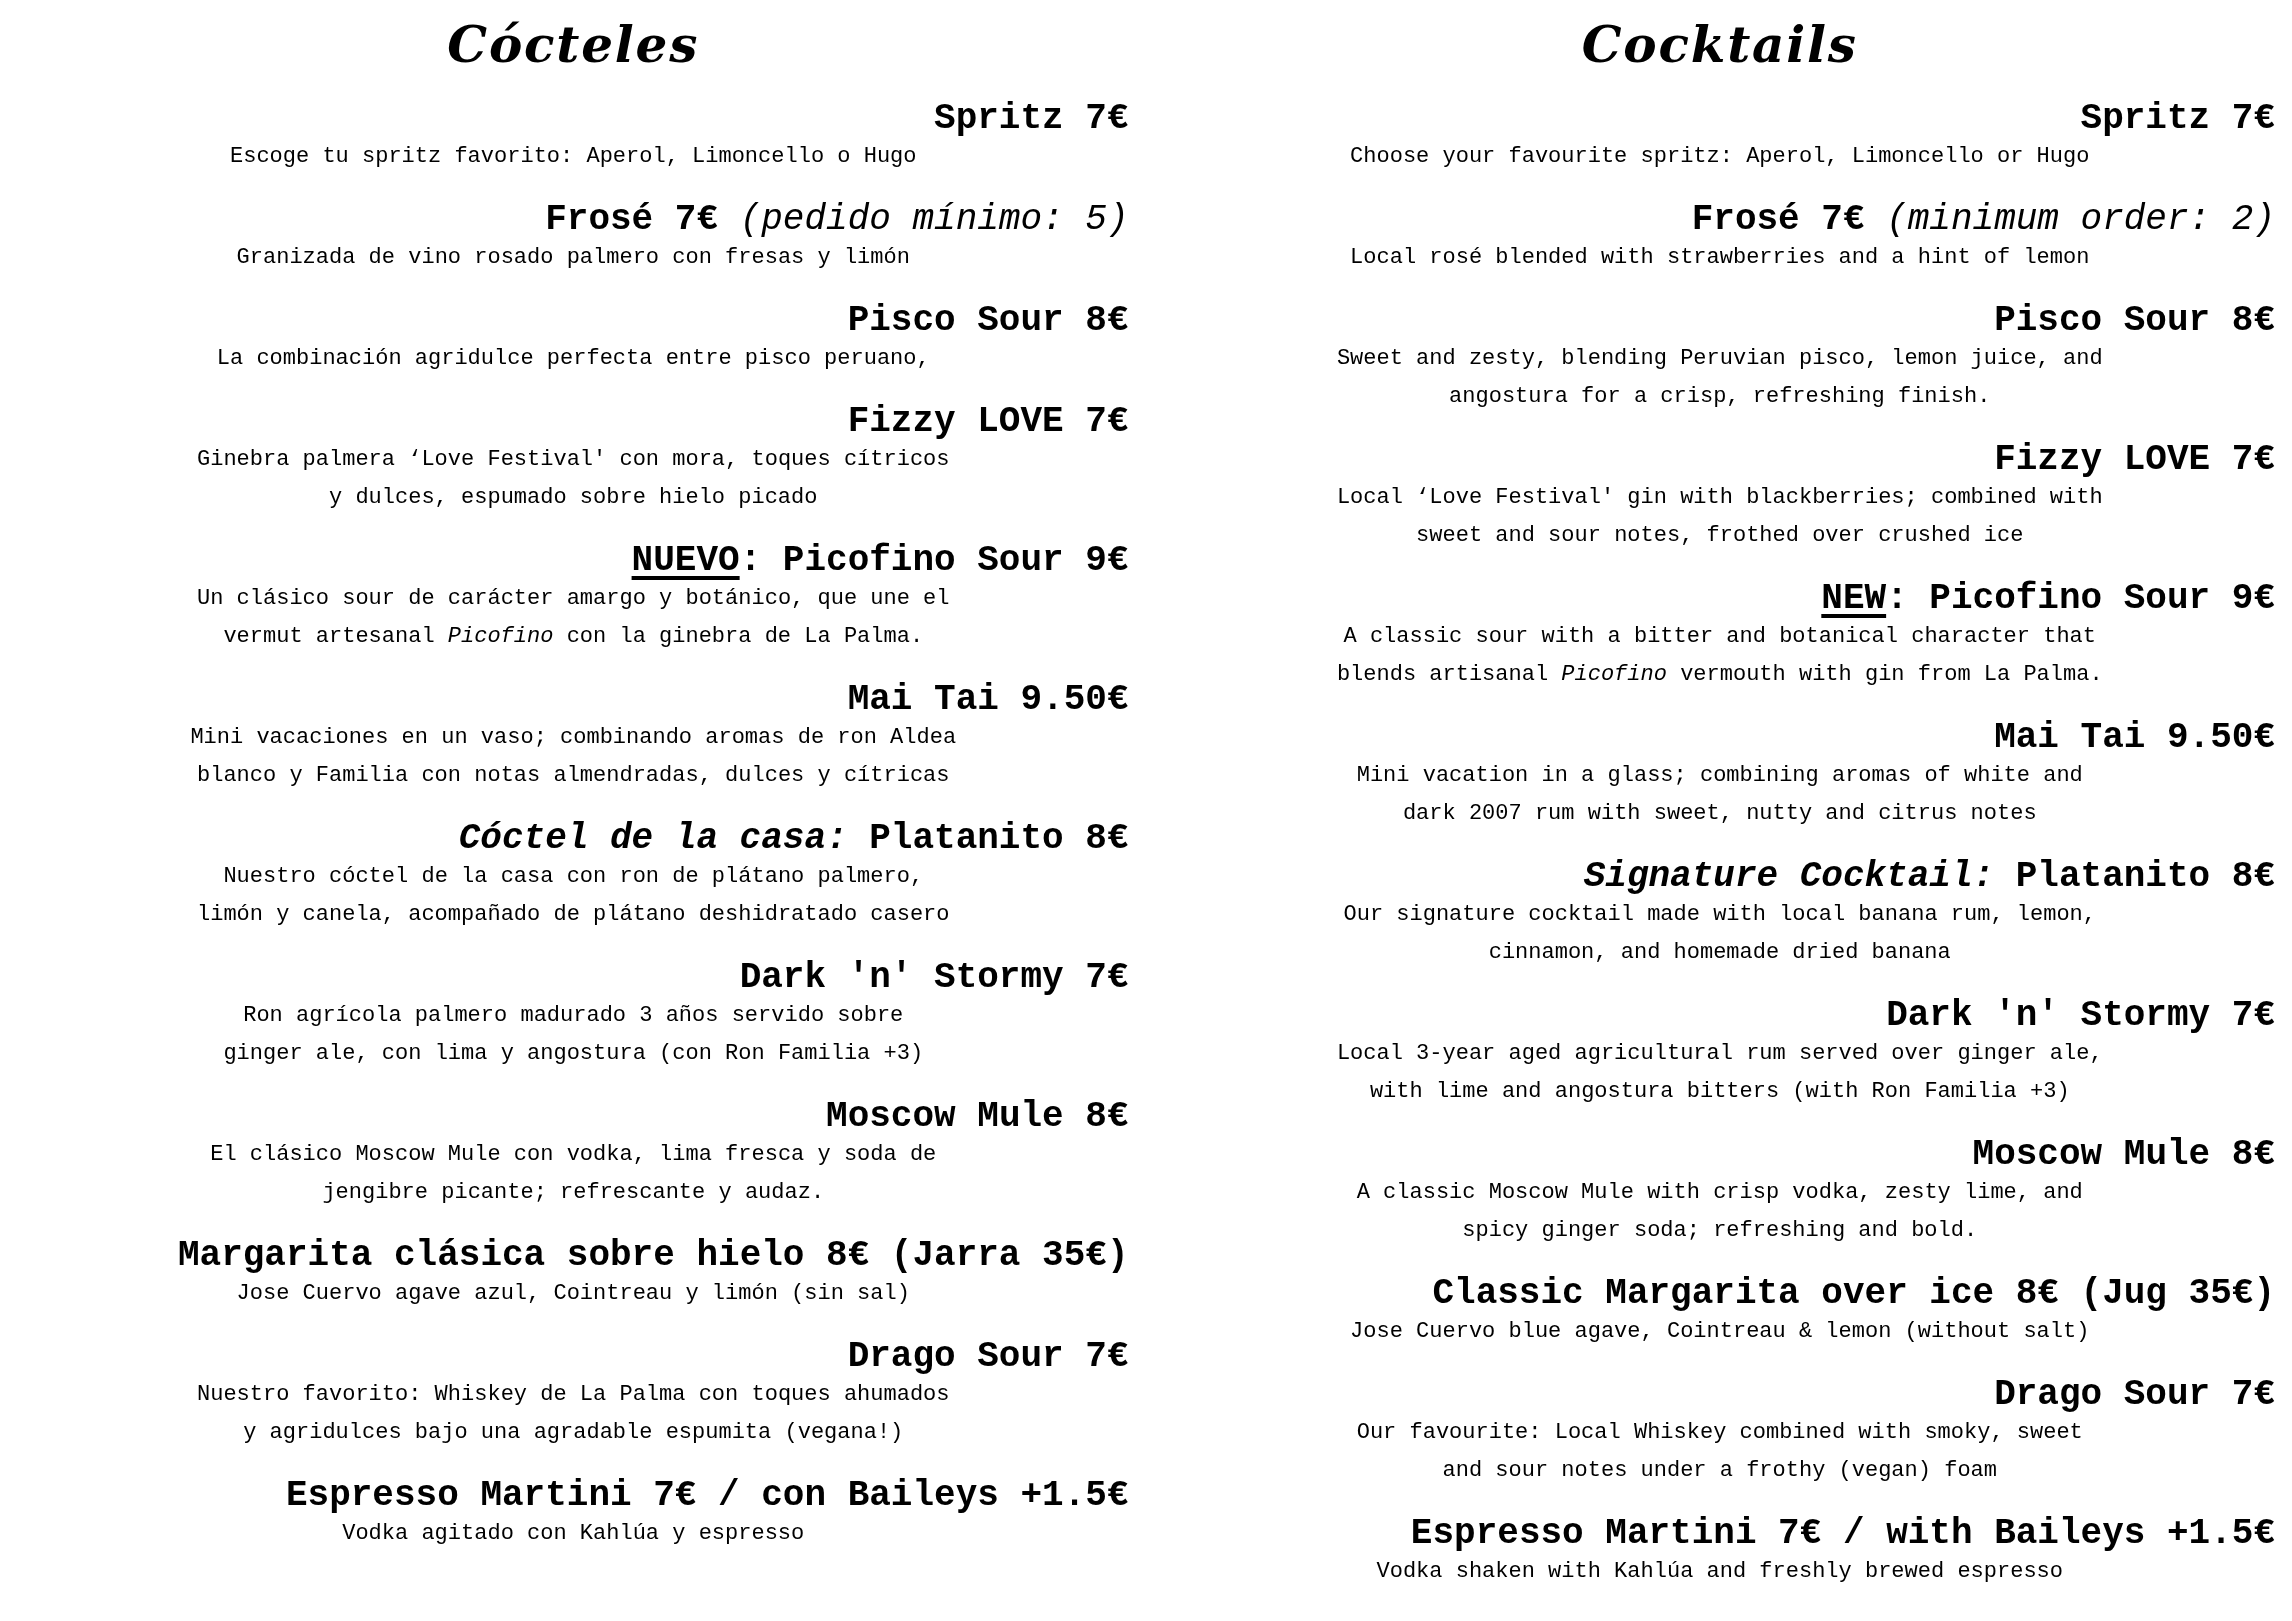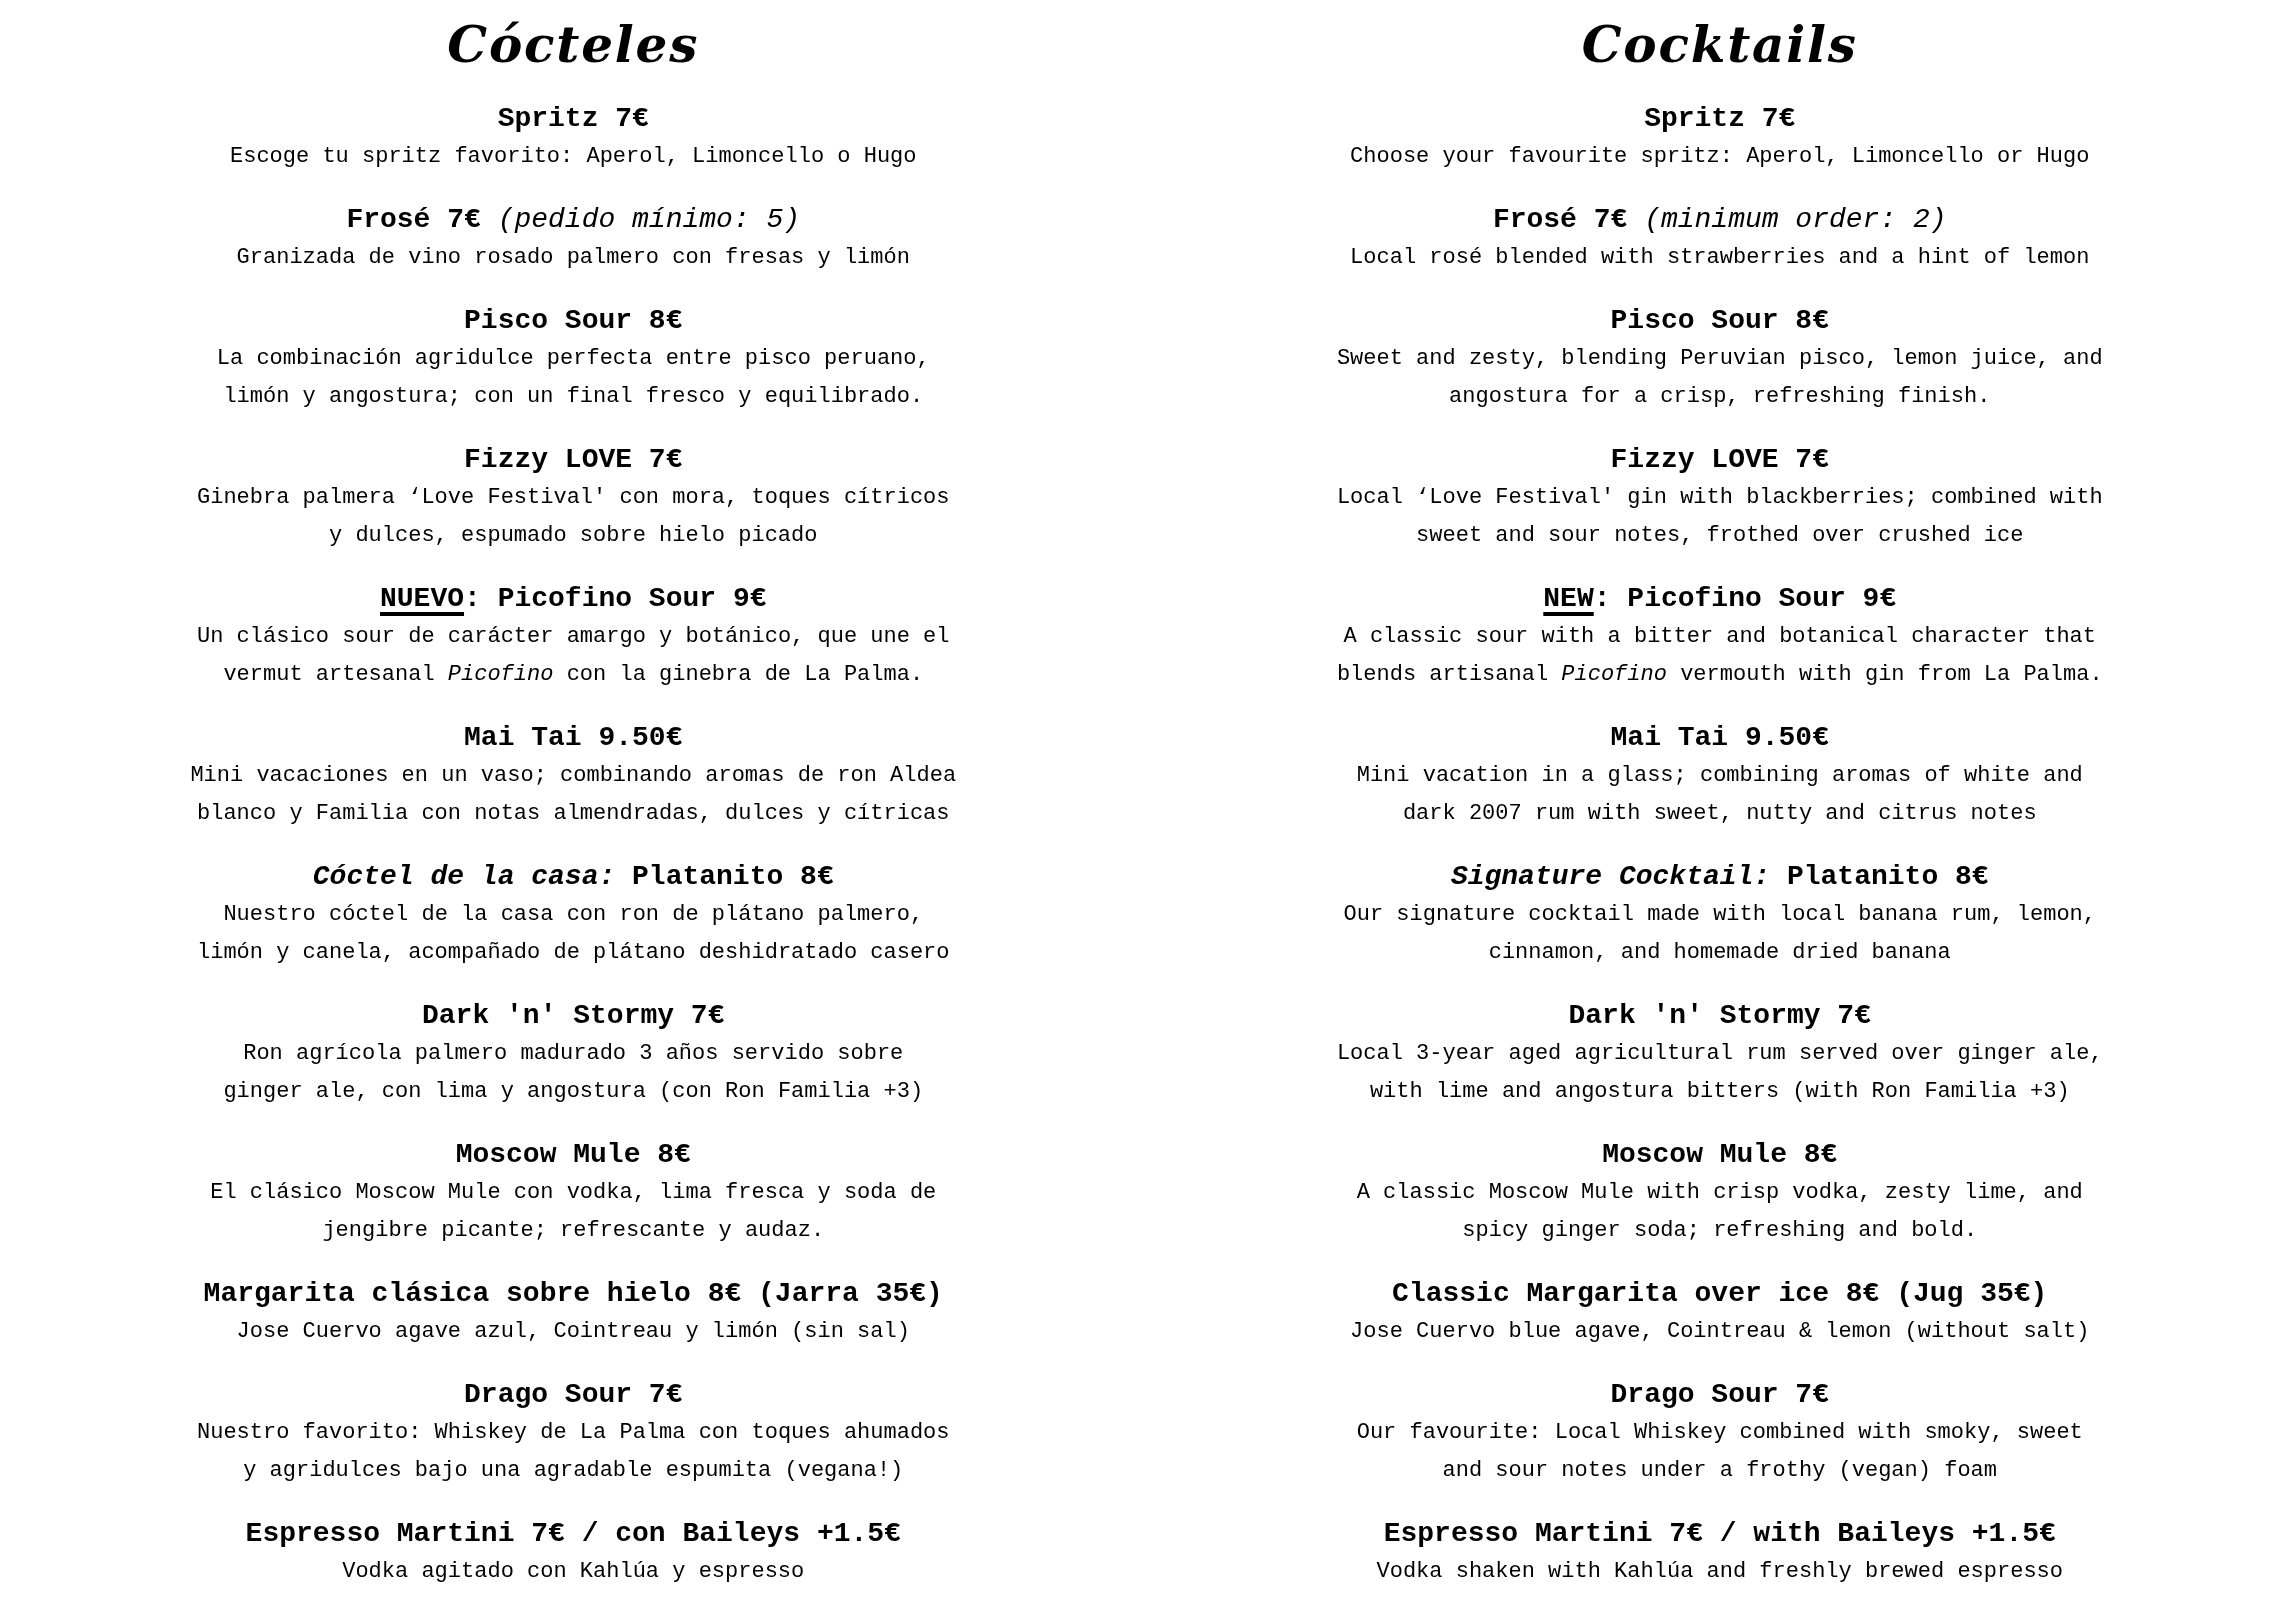--- a/index.html
+++ b/index.html
@@ -40,24 +40,25 @@
     display: flex;
     flex-direction: column;
     align-items: center;
   }
   .item {
     margin: 0 0 25px 0;
     text-align: center;
     width: 100%;
   }
   .item-title {
-    font-size: 28px;
+    font-size: 36px;
     font-weight: 700;
     line-height: 38px;
     white-space: nowrap;
+    text-align: right;
   }
   .item-desc {
     font-size: 22px;
     line-height: 38px;
   }
   .desc-line {
     white-space: nowrap;
   }
   .seg-r { font-weight: 400; font-style: normal; }
   .seg-b { font-weight: 700; font-style: normal; }
@@ -88,21 +89,20 @@
         <div class="item">
           <div class="item-title"><span class="seg-b">Frosé 7€ </span><span class="seg-i">(pedido mínimo: 5)</span></div>
           <div class="item-desc">
             <div class="desc-line"><span class="seg-r">Granizada de vino rosado palmero con fresas y limón</span></div>
           </div>
         </div>
         <div class="item">
           <div class="item-title"><span class="seg-b">Pisco Sour 8€</span></div>
           <div class="item-desc">
             <div class="desc-line"><span class="seg-r">La combinación agridulce perfecta entre pisco peruano,</span></div>
-            <div class="desc-line"><span class="seg-r">limón y angostura; con un final fresco y equilibrado.</span></div>
           </div>
         </div>
         <div class="item">
           <div class="item-title"><span class="seg-b">Fizzy LOVE 7€</span></div>
           <div class="item-desc">
             <div class="desc-line"><span class="seg-r">Ginebra palmera ‘Love Festival' con mora, toques cítricos</span></div>
             <div class="desc-line"><span class="seg-r">y dulces, espumado sobre hielo picado</span></div>
           </div>
         </div>
         <div class="item">

